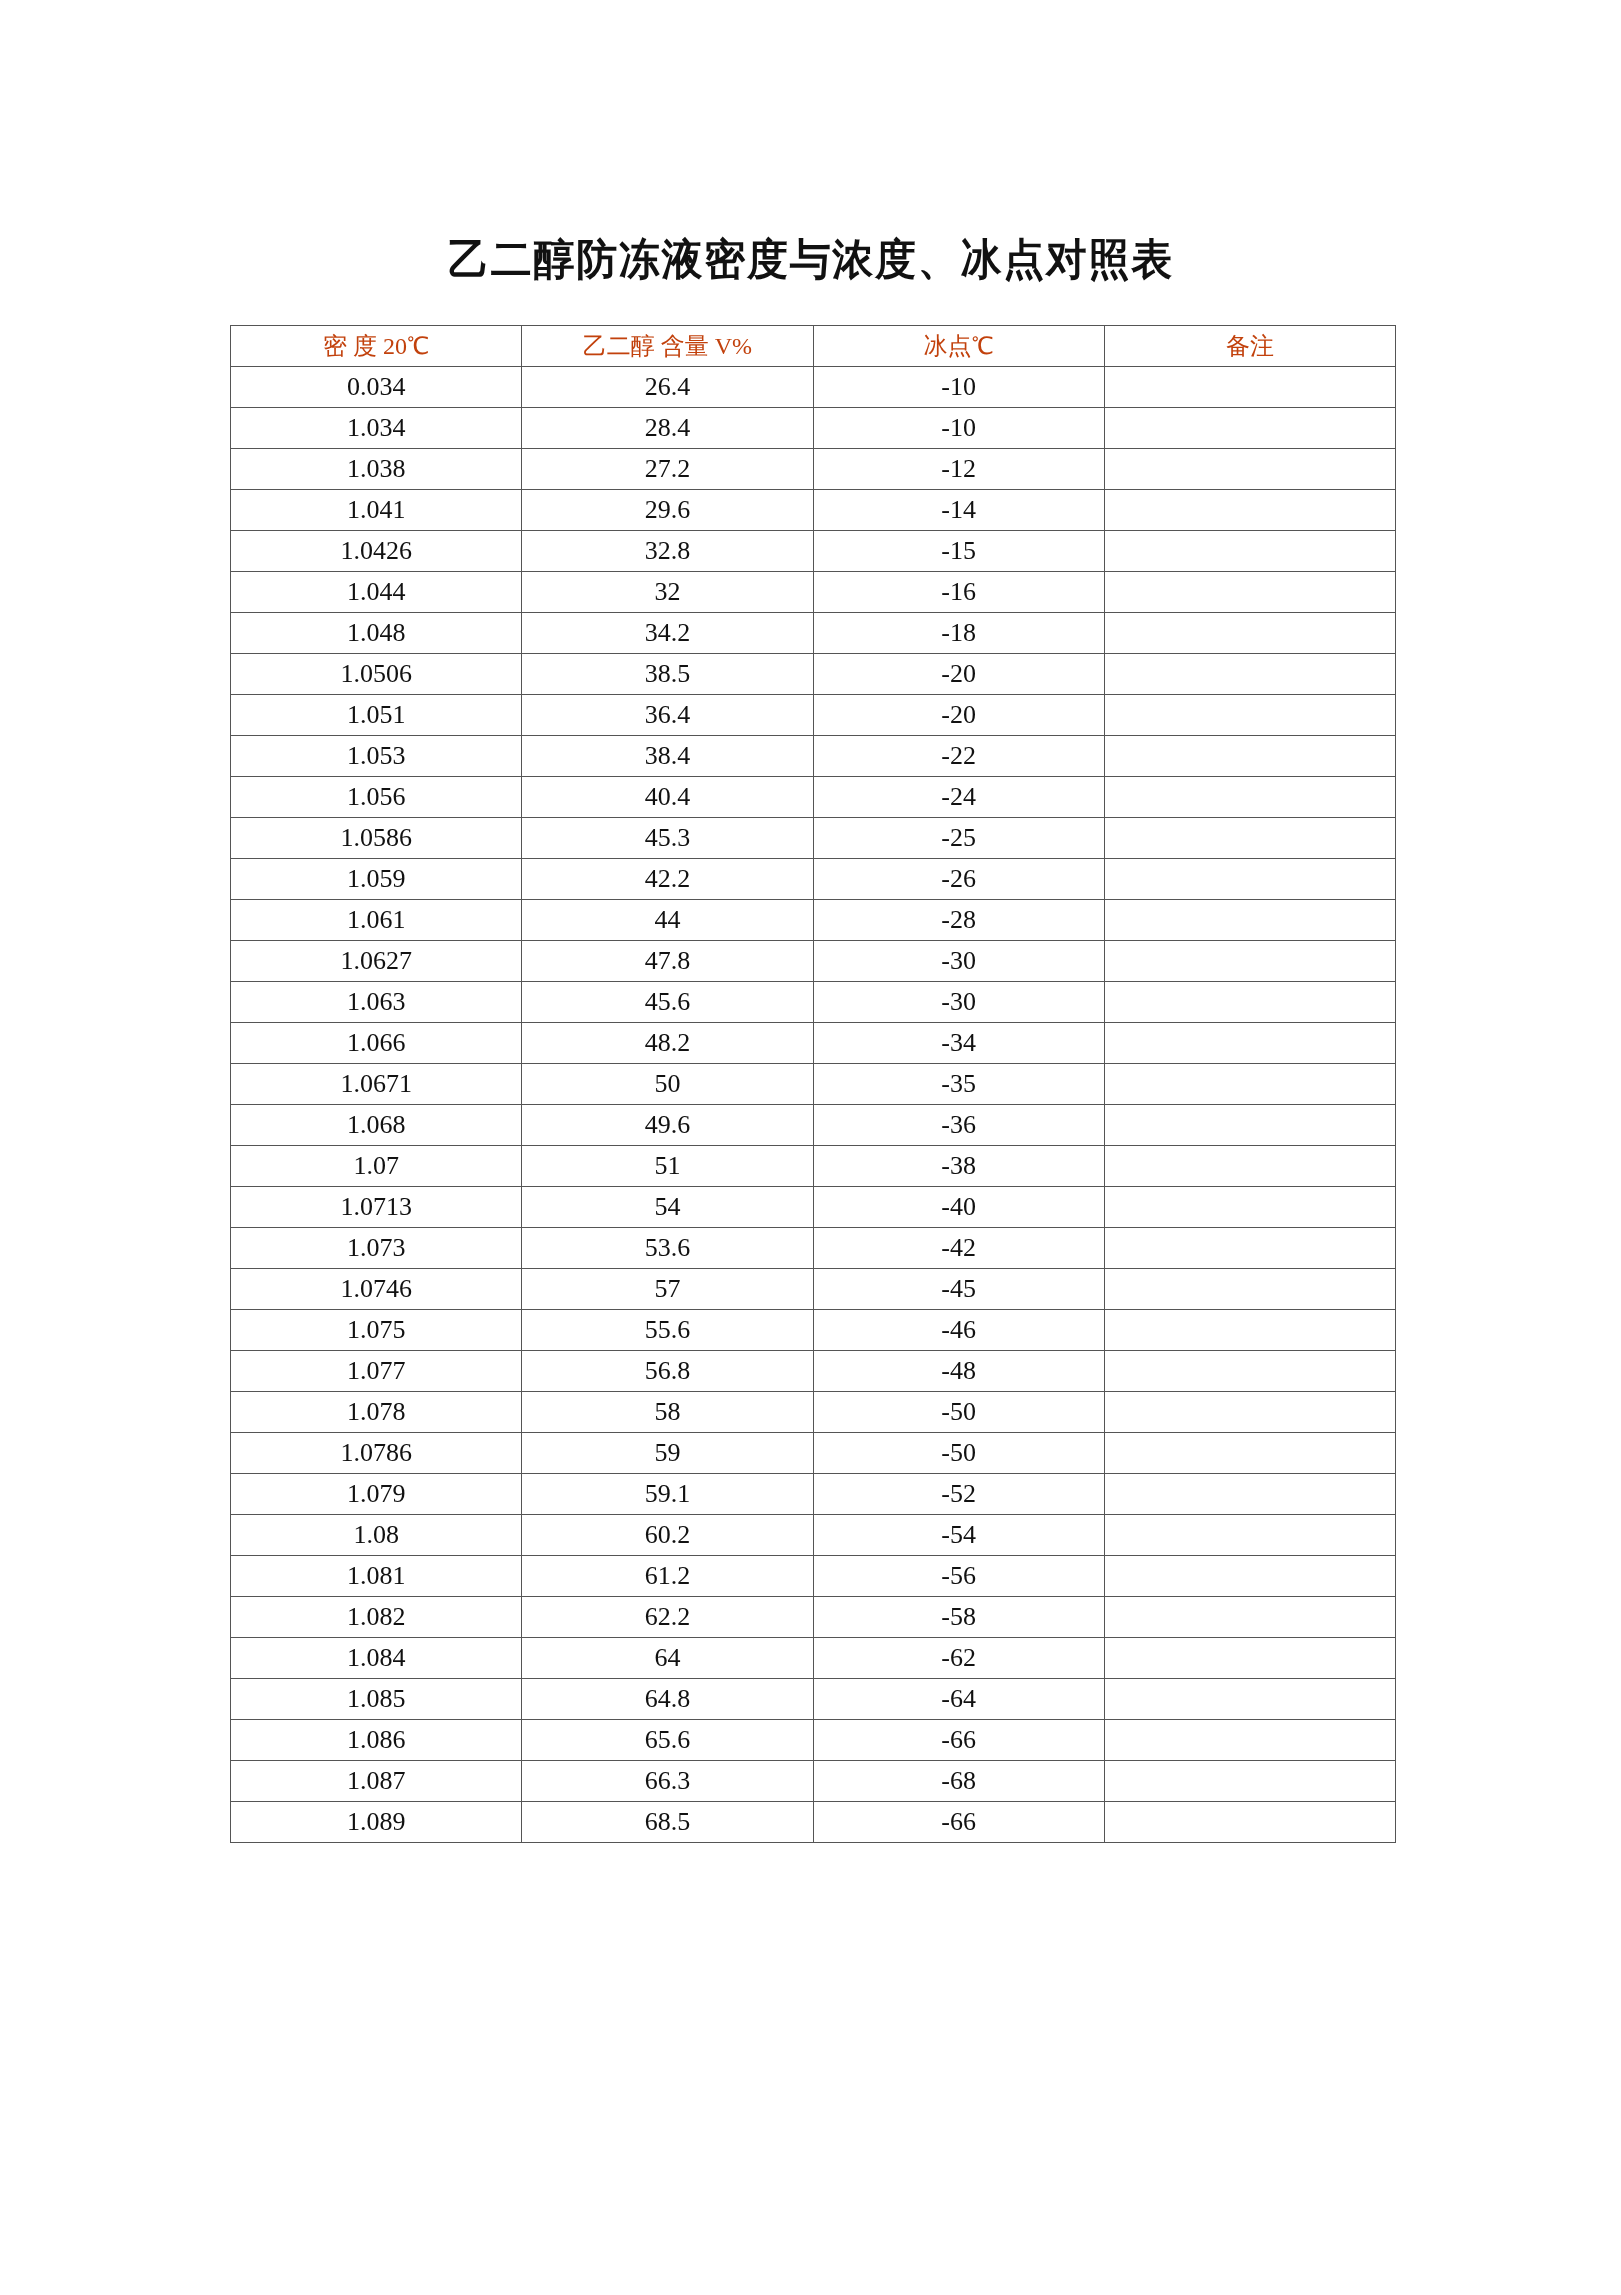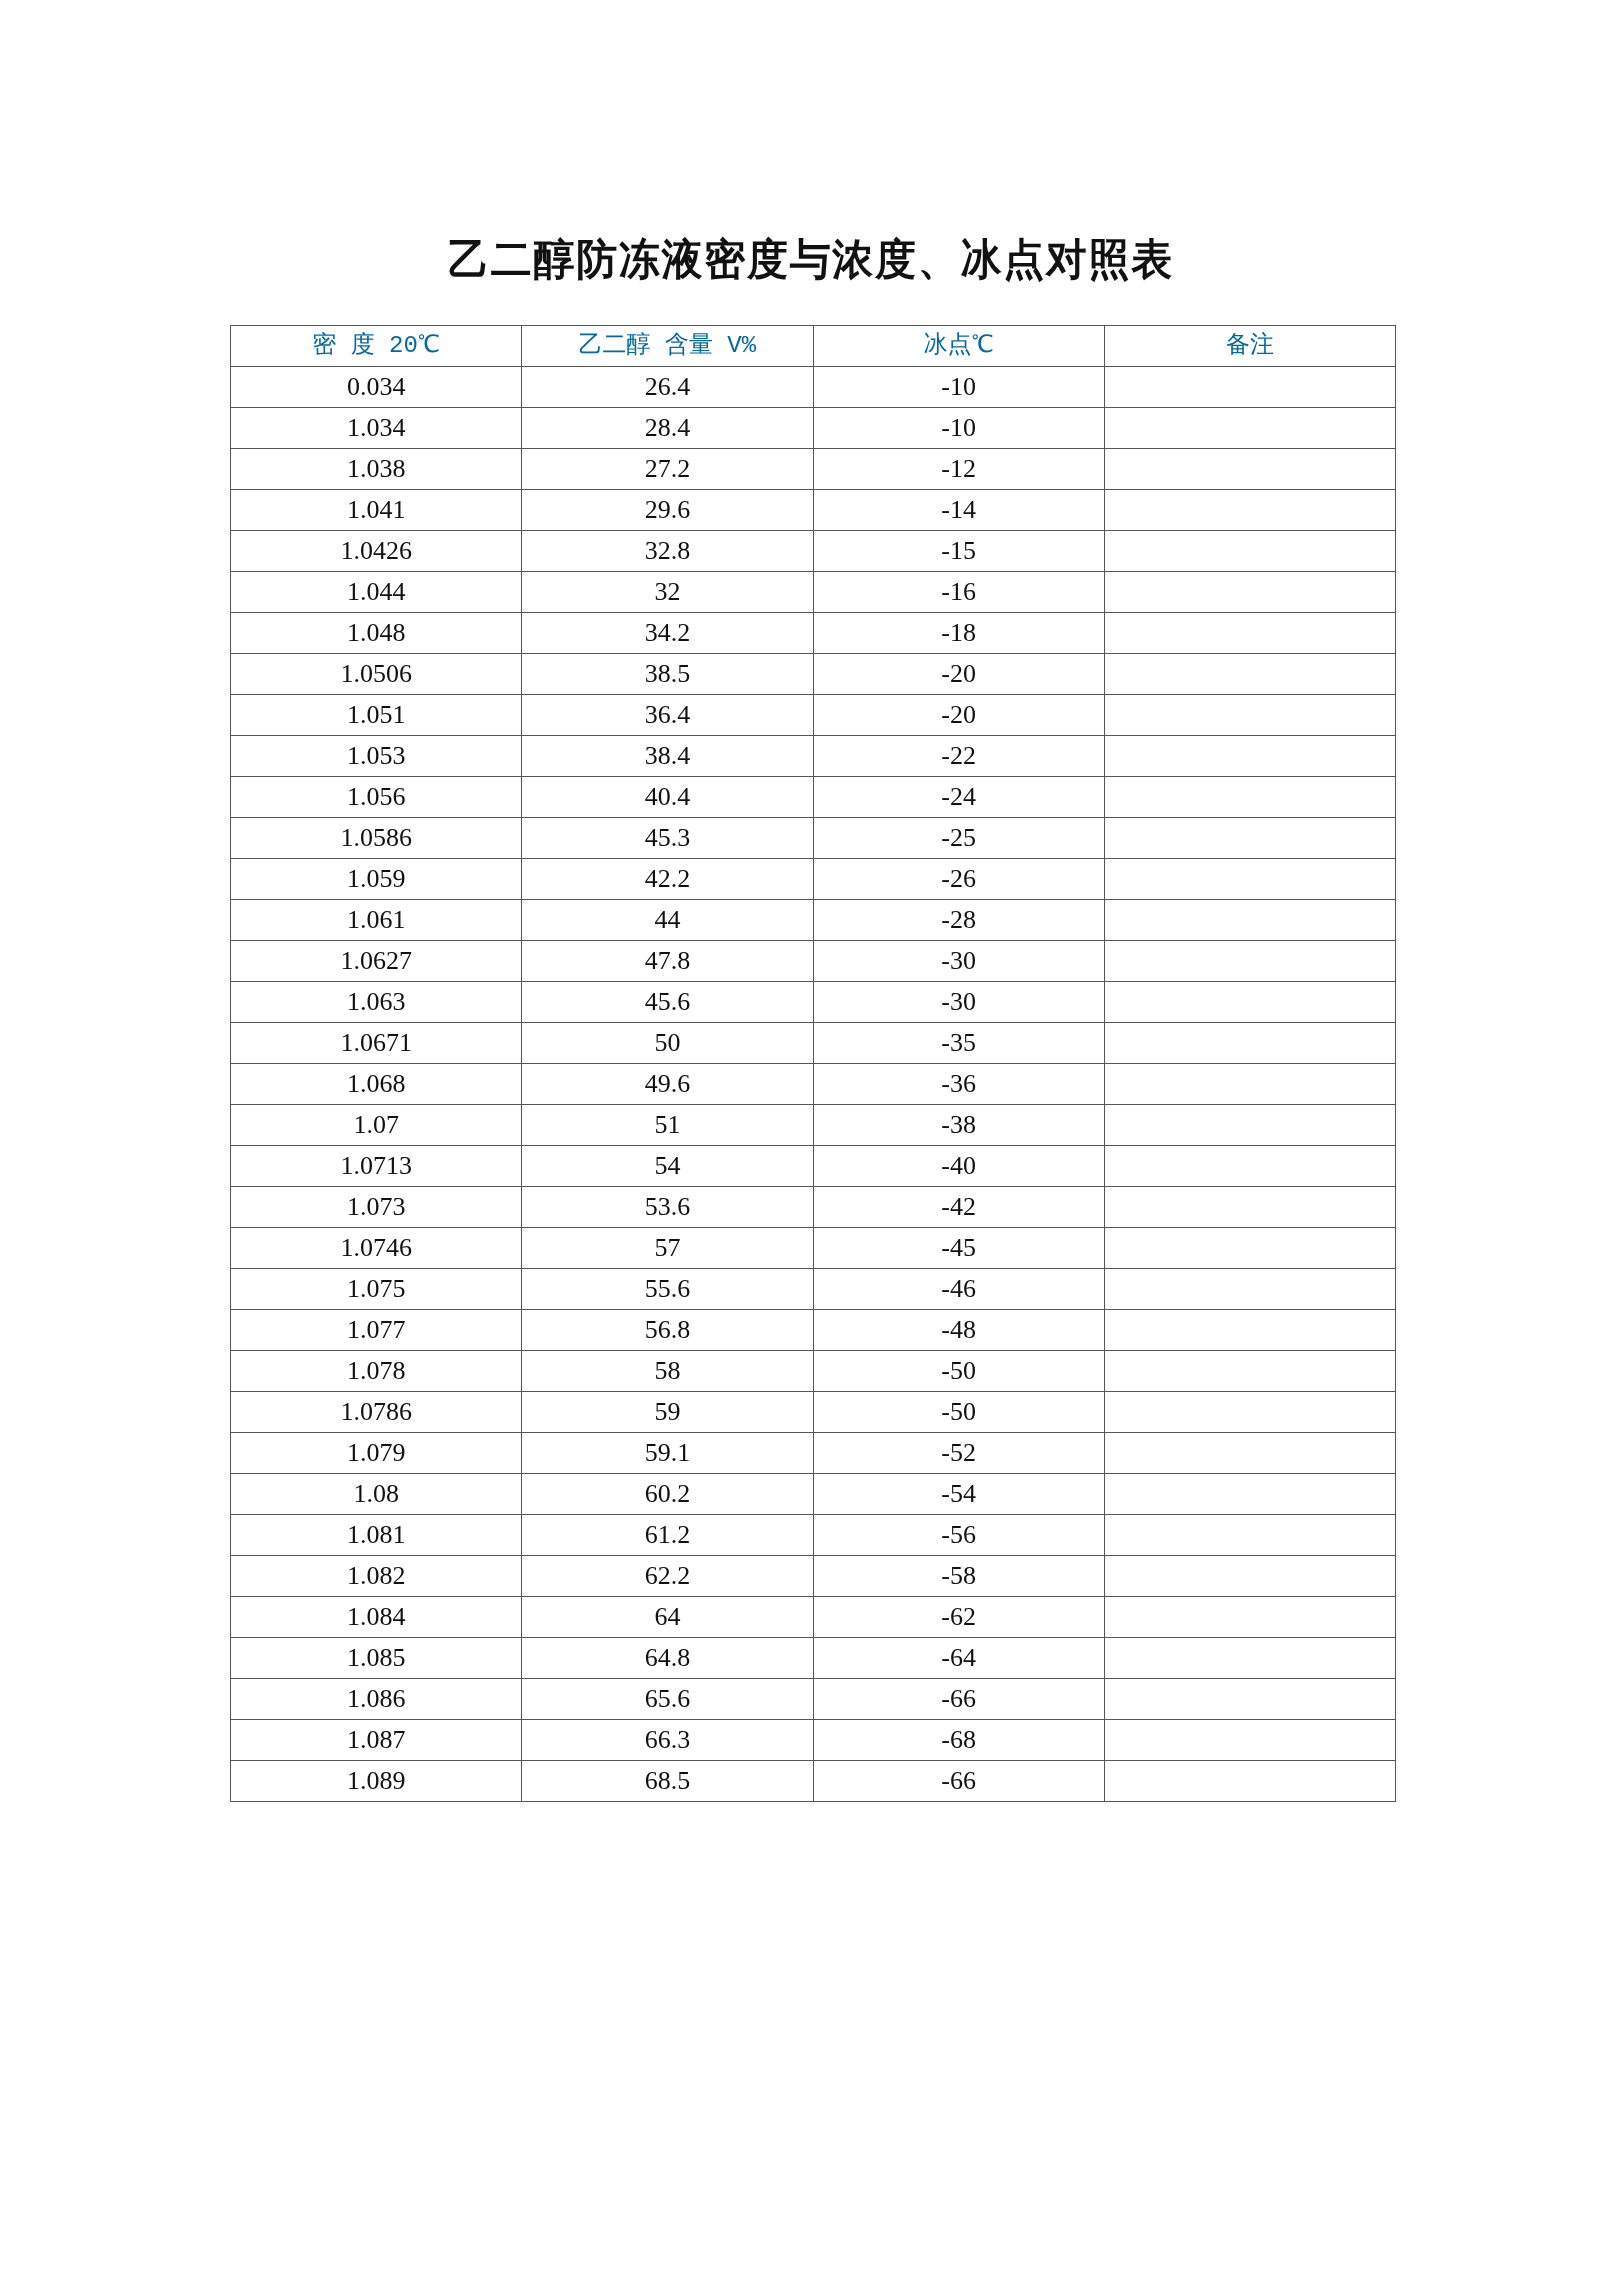--- a/index.html
+++ b/index.html
@@ -6,21 +6,21 @@
   body { width: 1622px; height: 2295px; position: relative; overflow: hidden;
          font-family: "Liberation Serif", "DejaVu Serif", serif; color: #111; }
   .title { position: absolute; left: 0; width: 1622px; top: 232px; text-align: center;
            font-family: "DejaVu Sans", sans-serif; font-size: 41px; font-weight: bold;
            letter-spacing: 1.7px; transform: scaleY(1.05); }
   table.grid { position: absolute; left: 230px; top: 325px; width: 1166px;
                border-collapse: collapse; table-layout: fixed; }
   table.grid td, table.grid th { border: 1.7px solid #555; height: 40px; padding: 0;
                text-align: center; vertical-align: middle; font-size: 26px; font-weight: normal;
                line-height: 1; }
-  table.grid th { font-family: Liberation Mono, monospace; font-size: 24px; color: #0369a1; }
+  table.grid th { font-family: Liberation Serif, serif; font-size: 24px; color: #c2410c; }
   col { width: 291px; }
 </style>
 </head>
 <body>
 
 <div class="title">乙二醇防冻液密度与浓度、冰点对照表</div>
 
 <table class="grid">
   <colgroup>
       <col>
@@ -127,20 +127,26 @@
         <td>-30</td>
         <td></td>
       </tr>
       <tr>
         <td>1.063</td>
         <td>45.6</td>
         <td>-30</td>
         <td></td>
       </tr>
       <tr>
+        <td>1.066</td>
+        <td>48.2</td>
+        <td>-34</td>
+        <td></td>
+      </tr>
+      <tr>
         <td>1.0671</td>
         <td>50</td>
         <td>-35</td>
         <td></td>
       </tr>
       <tr>
         <td>1.068</td>
         <td>49.6</td>
         <td>-36</td>
         <td></td>

